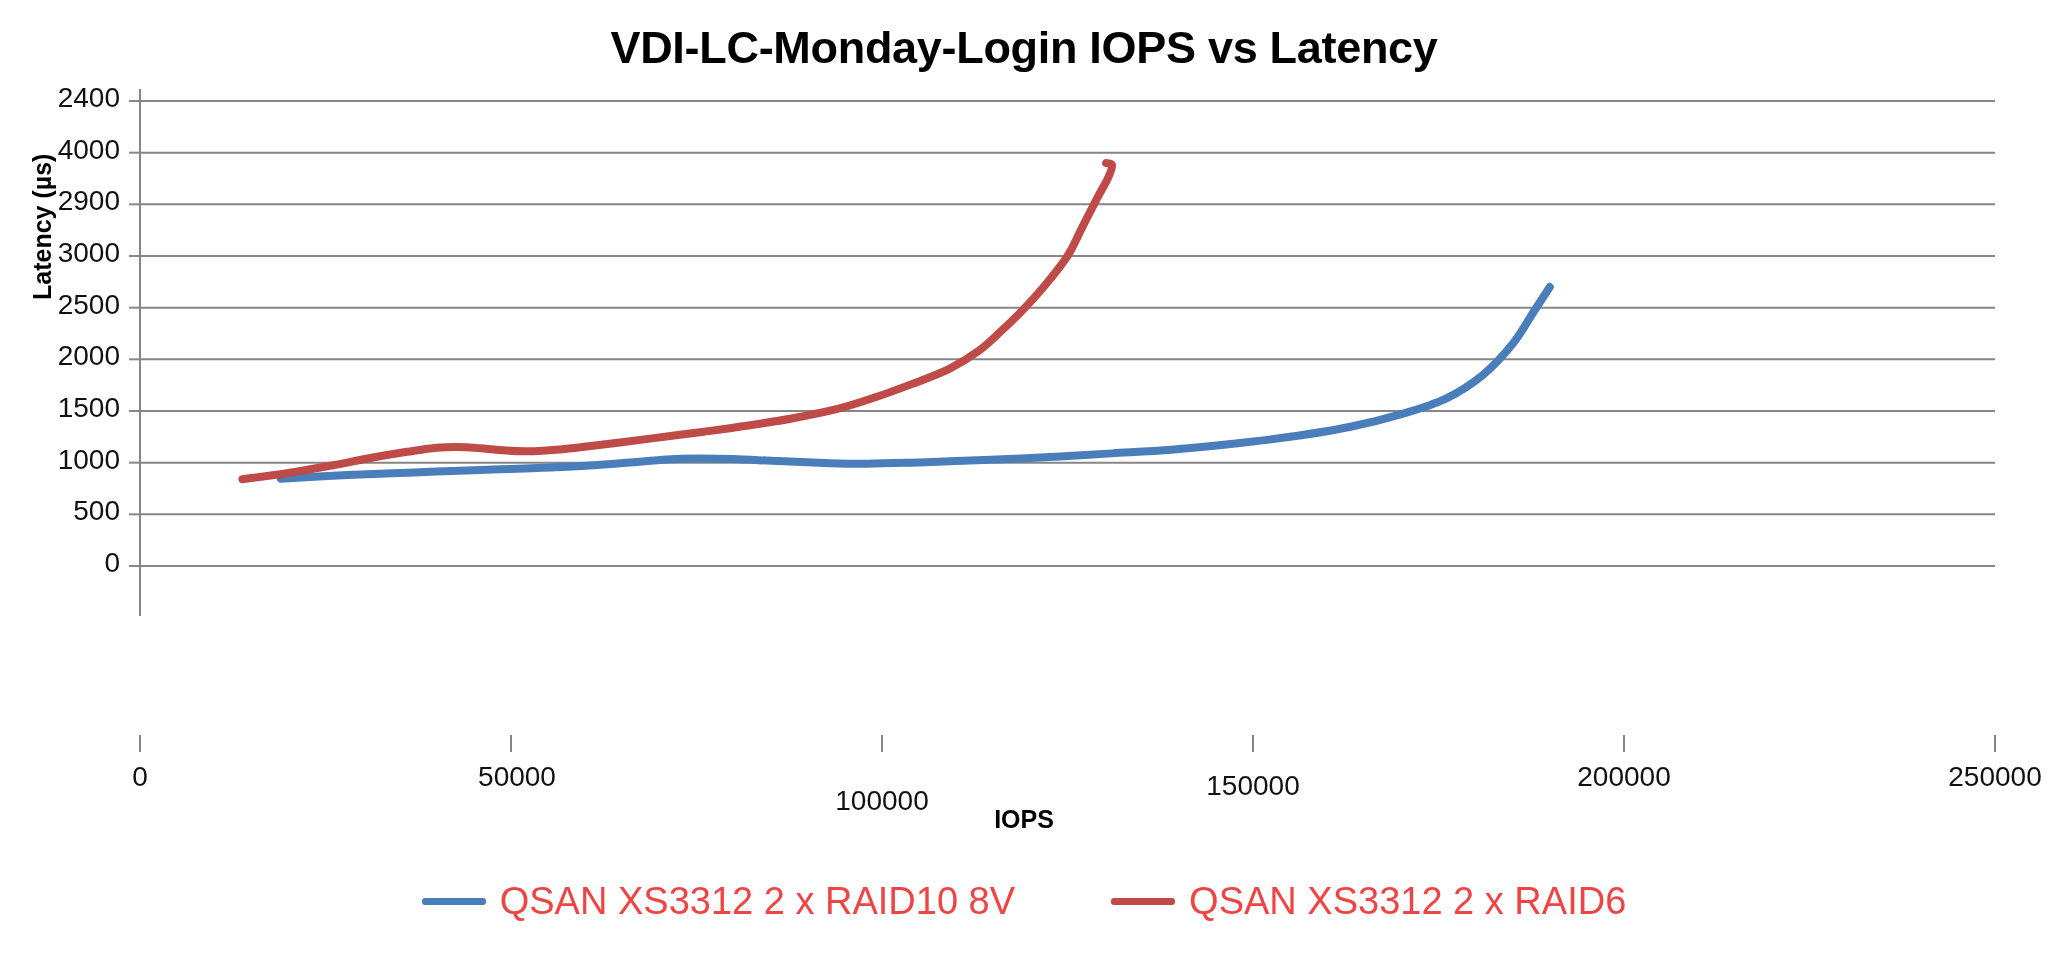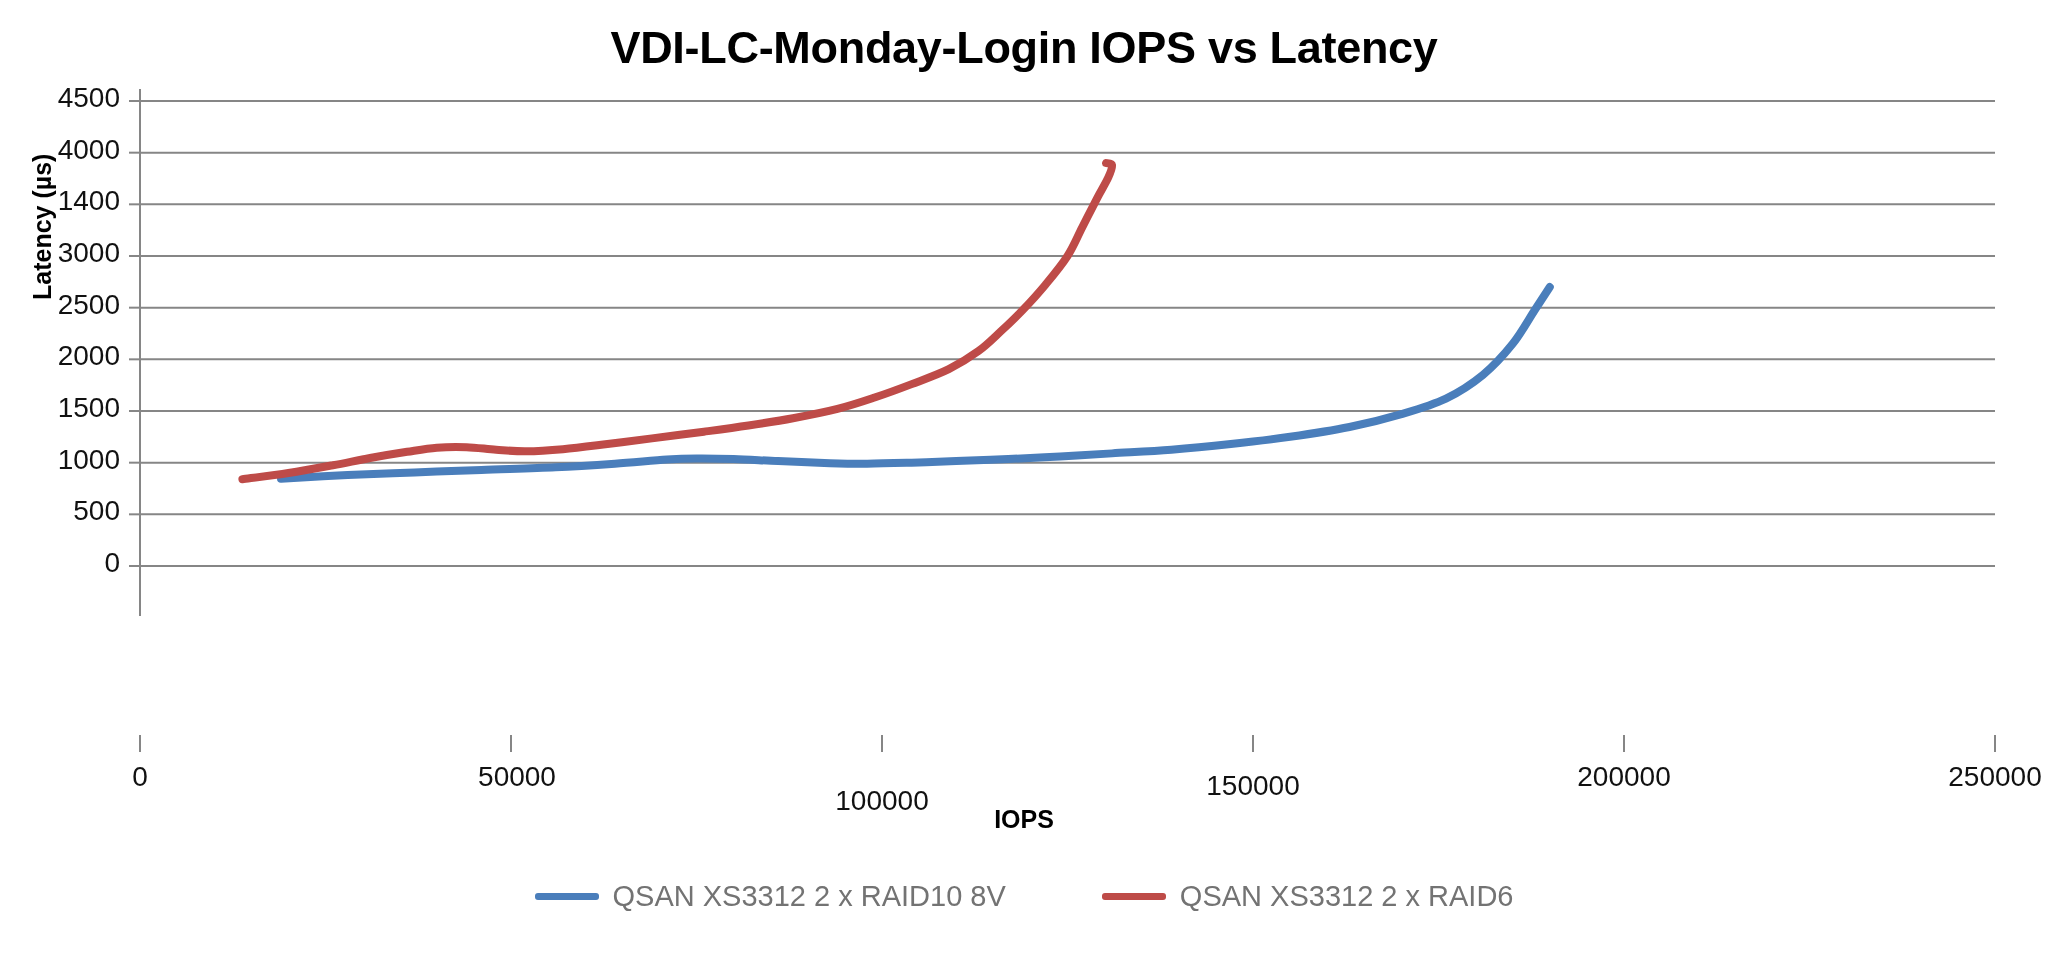--- a/index.html
+++ b/index.html
@@ -83,22 +83,22 @@
     align-items: center;
     gap: 14px;
   }
   .legend-swatch {
     display: block;
     width: 64px;
     height: 7px;
     border-radius: 3px;
   }
   .legend-label {
-    font-size: 29px;
-    color: #737373;
+    font-size: 38px;
+    color: #ef4444;
     white-space: nowrap;
   }
 </style>
 </head>
 <body>
 
 <div id="chart-root">
 
   <div class="chart-title">VDI-LC-Monday-Login IOPS vs Latency</div>
 
@@ -139,23 +139,23 @@
     </svg>
 
   <div id="y-ticks">
       <div class="tick-label-y" style="right: 1928px; top: 547px;">0</div>
       <div class="tick-label-y" style="right: 1928px; top: 495.333px; text-align: center;">500</div>
       <div class="tick-label-y" style="right: 1928px; top: 443.667px;">1000</div>
       <div class="tick-label-y" style="right: 1928px; top: 392px;">1500</div>
       <div class="tick-label-y" style="right: 1928px; top: 340.333px;">2000</div>
       <div class="tick-label-y" style="right: 1928px; top: 288.667px;">2500</div>
       <div class="tick-label-y" style="right: 1928px; top: 237px;">3000</div>
-      <div class="tick-label-y" style="right: 1928px; top: 185.333px;">1400</div>
+      <div class="tick-label-y" style="right: 1928px; top: 185.333px;">2900</div>
       <div class="tick-label-y" style="right: 1928px; top: 133.667px;">4000</div>
-      <div class="tick-label-y" style="right: 1928px; top: 82px;">4500</div>
+      <div class="tick-label-y" style="right: 1928px; top: 82px;">2400</div>
     </div>
   <div id="x-ticks">
       <div class="tick-label-x" style="left: 40px; width: 200px; top: 761px;">0</div>
       <div class="tick-label-x" style="left: 417px; width: 200px; top: 761px;">50000</div>
       <div class="tick-label-x" style="left: 782px; width: 200px; top: 761px; margin-top: 24px;">100000</div>
       <div class="tick-label-x" style="left: 1153px; width: 200px; top: 761px; margin-top: 9px;">150000</div>
       <div class="tick-label-x" style="left: 1524px; width: 200px; top: 761px;">200000</div>
       <div class="tick-label-x" style="left: 1895px; width: 200px; top: 761px;">250000</div>
     </div>
 

